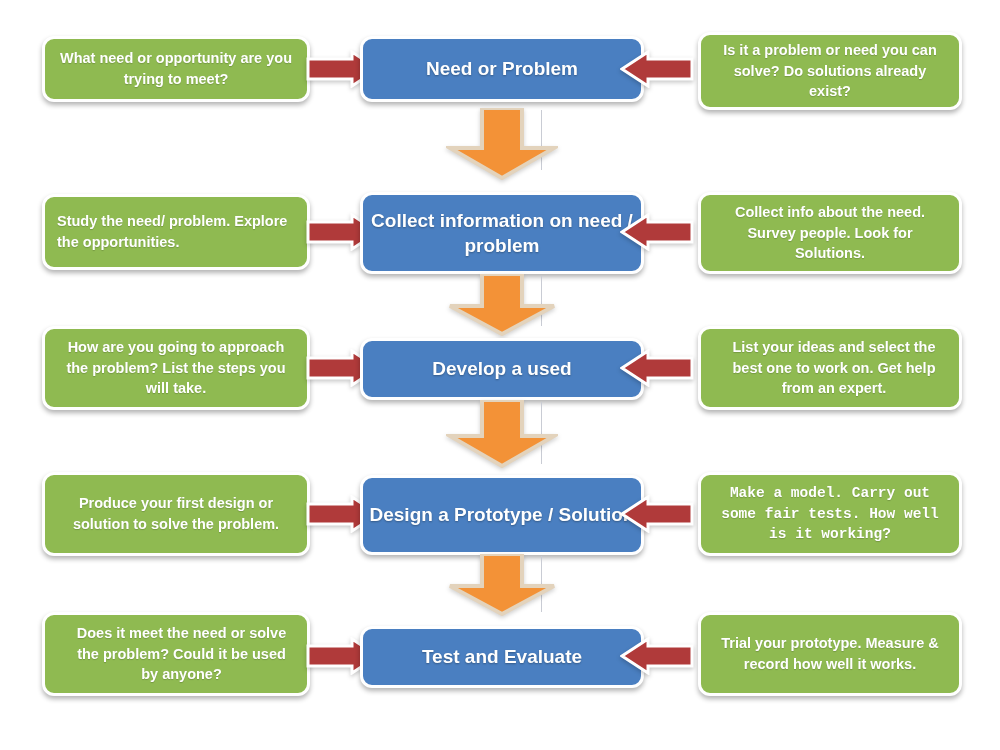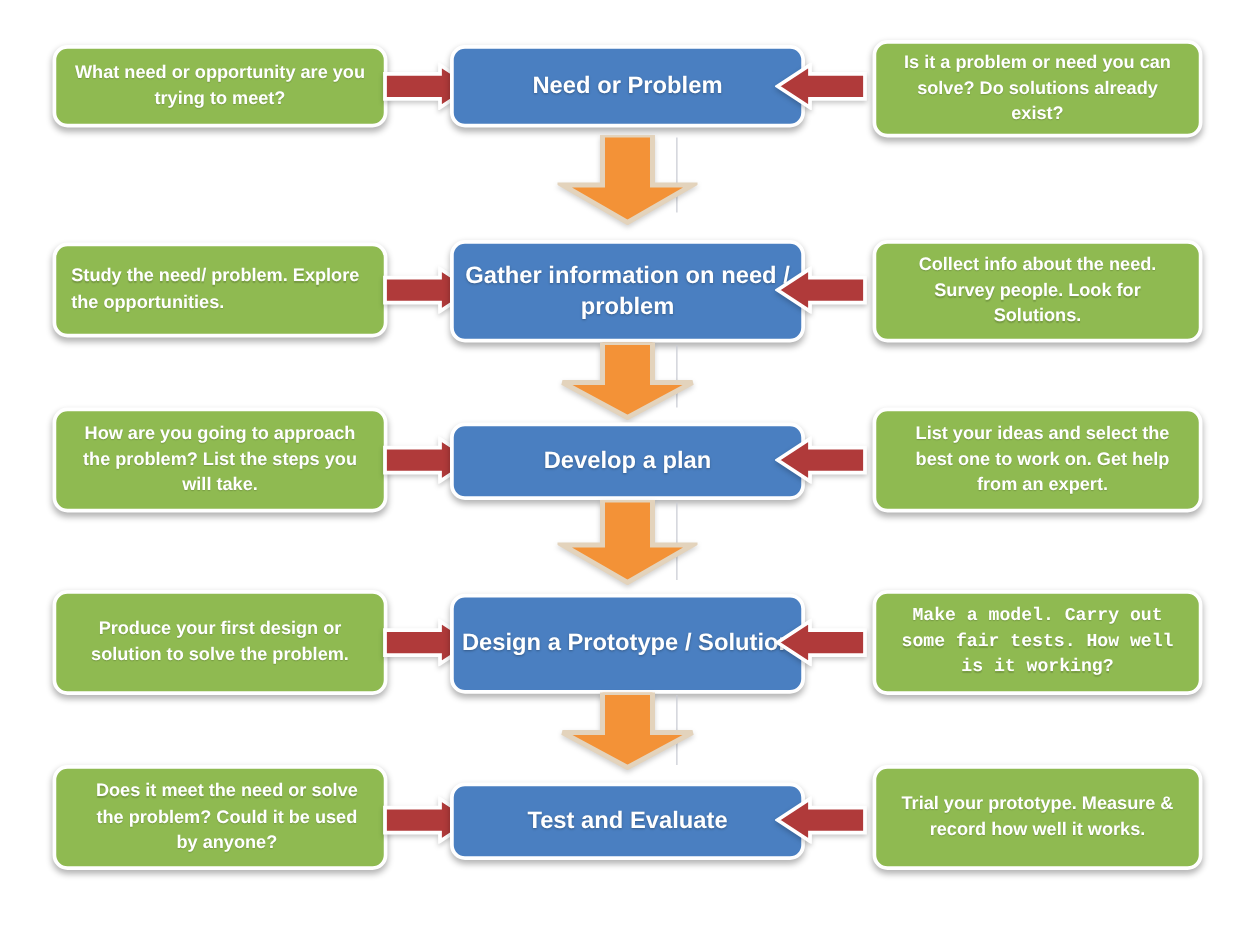--- a/index.html
+++ b/index.html
@@ -127,21 +127,21 @@
   </svg>
 
   <div class="row" style="top:192px;">
 
     <div class="note left" style="top:2px; height:76px; text-align:left; justify-content:flex-start; ">Study the need/ problem. Explore the opportunities.</div>
 
     <svg class="redarrow l" style="top:21px;" viewBox="0 0 74 38">
       <path d="M2 9 L46 9 L46 2 L72 19 L46 36 L46 29 L2 29 Z" fill="#b03a3a" stroke="#ffffff" stroke-width="3"></path>
     </svg>
 
-    <div class="stage" style="top:0; height:82px;">Gather information on need / problem</div>
+    <div class="stage" style="top:0; height:82px;">Collect information on need / problem</div>
 
     <svg class="redarrow r" style="top:21px;" viewBox="0 0 74 38">
       <path d="M72 9 L28 9 L28 2 L2 19 L28 36 L28 29 L72 29 Z" fill="#b03a3a" stroke="#ffffff" stroke-width="3"></path>
     </svg>
 
     <div class="note right" style="top:0; height:82px;">Collect info about the need. Survey people. Look for Solutions.</div>
   </div>
 
   <div class="guide" style="top:276px; height:50px;"></div>
   <svg class="orangearrow" style="top:274px; height:62px;" viewBox="0 0 112 62">
@@ -149,21 +149,21 @@
   </svg>
 
   <div class="row" style="top:326px;">
 
     <div class="note left" style="top:0; height:84px;">How are you going to approach the problem? List the steps you will take.</div>
 
     <svg class="redarrow l" style="top:23px;" viewBox="0 0 74 38">
       <path d="M2 9 L46 9 L46 2 L72 19 L46 36 L46 29 L2 29 Z" fill="#b03a3a" stroke="#ffffff" stroke-width="3"></path>
     </svg>
 
-    <div class="stage" style="top:12px; height:62px;">Develop a plan</div>
+    <div class="stage" style="top:12px; height:62px;">Develop a used</div>
 
     <svg class="redarrow r" style="top:23px;" viewBox="0 0 74 38">
       <path d="M72 9 L28 9 L28 2 L2 19 L28 36 L28 29 L72 29 Z" fill="#b03a3a" stroke="#ffffff" stroke-width="3"></path>
     </svg>
 
     <div class="note right" style="top:0; height:84px;padding-left:20px;">List your ideas and select the best one to work on. Get help from an expert.</div>
   </div>
 
   <div class="guide" style="top:402px; height:62px;"></div>
   <svg class="orangearrow" style="top:400px; height:68px;" viewBox="0 0 112 68">

